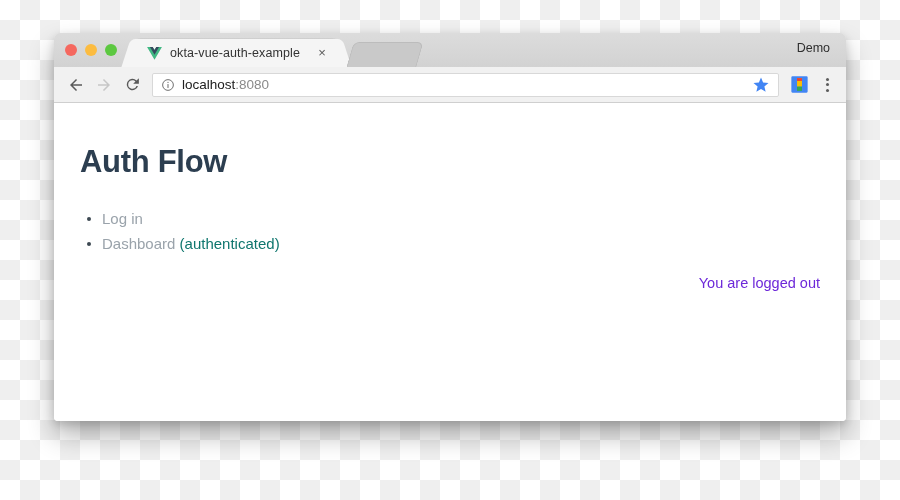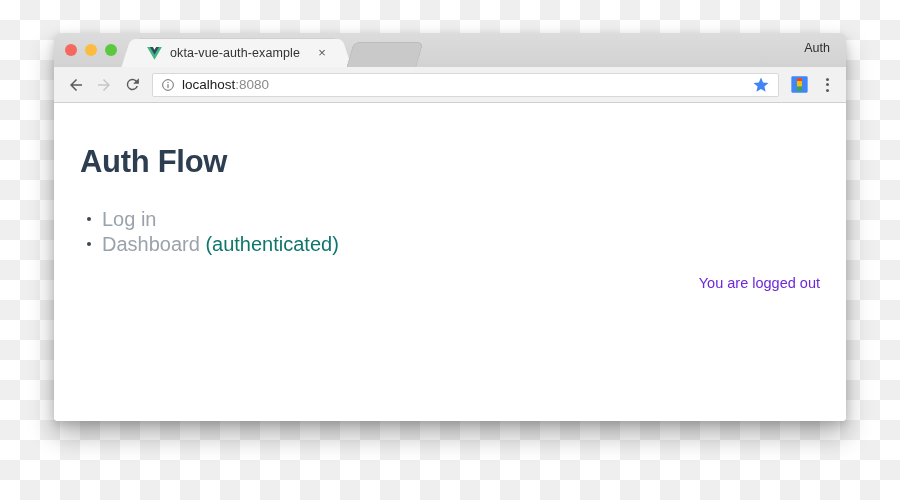--- a/index.html
+++ b/index.html
@@ -216,21 +216,21 @@
 
   #nav-list {
     list-style: none;
     margin: 30px 0 0 0;
     padding: 0;
   }
   #nav-list li {
     position: relative;
     padding-left: 22px;
     margin-bottom: 6.5px;
-    font-size: 20px;
+    font-size: 15px;
     line-height: 18px;
     color: #2c3e50;
   }
   #nav-list li::before {
     content: "";
     position: absolute;
     left: 7px;
     top: 7px;
     width: 4px; height: 4px;
     border-radius: 50%;
@@ -269,21 +269,21 @@
       <svg id="vue-logo" viewBox="0 0 24 21">
         <path d="M14.9 0L12 5.03 9.1 0H0l12 20.78L24 0z" fill="#41b883"></path>
         <path d="M14.9 0L12 5.03 9.1 0H4.68L12 12.68 19.32 0z" fill="#35495e"></path>
       </svg>
       <span id="tab-title">okta-vue-auth-example</span>
       <span id="tab-close">×</span>
     </div>
 
     <div id="tab-inactive"></div>
 
-    <span id="demo-label">Auth</span>
+    <span id="demo-label">Demo</span>
   </div>
 
   <div id="toolbar">
 
     <div class="nav-btn">
       <svg width="18" height="18" viewBox="0 0 24 24">
         <path d="M20 11H7.8l5.6-5.6L12 4l-8 8 8 8 1.4-1.4L7.8 13H20z" fill="#5a5a5a"></path>
       </svg>
     </div>
 

